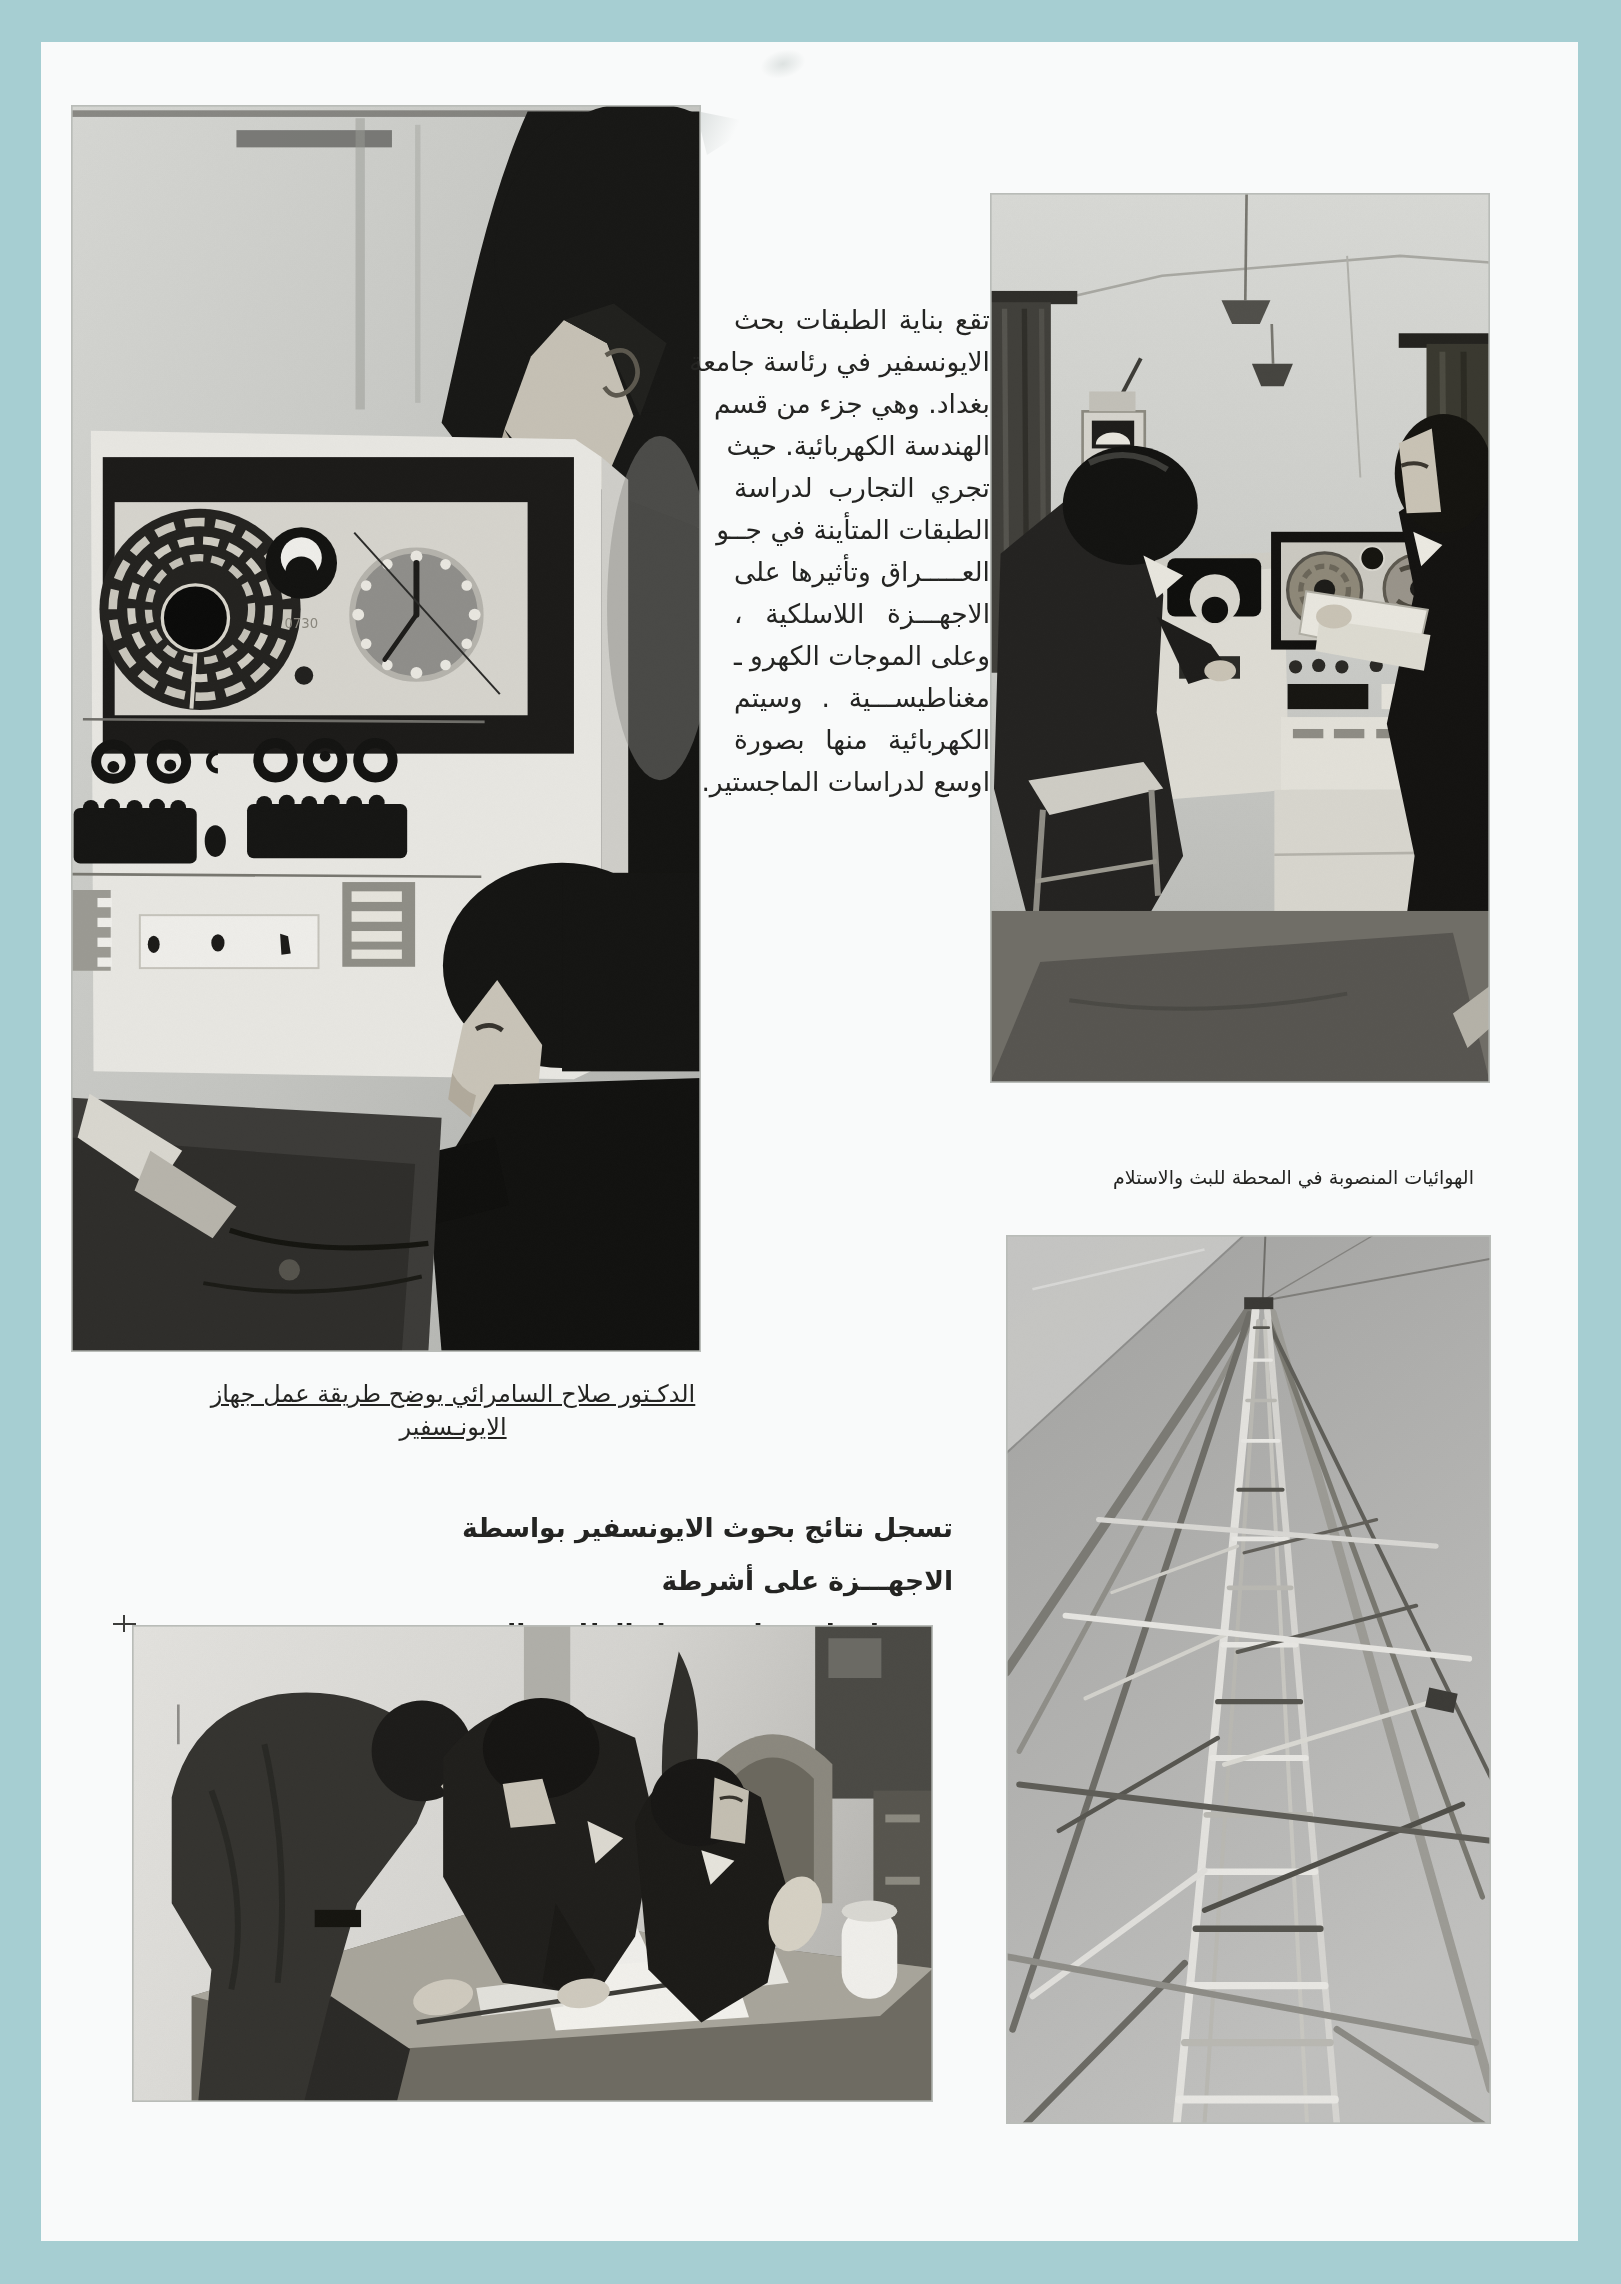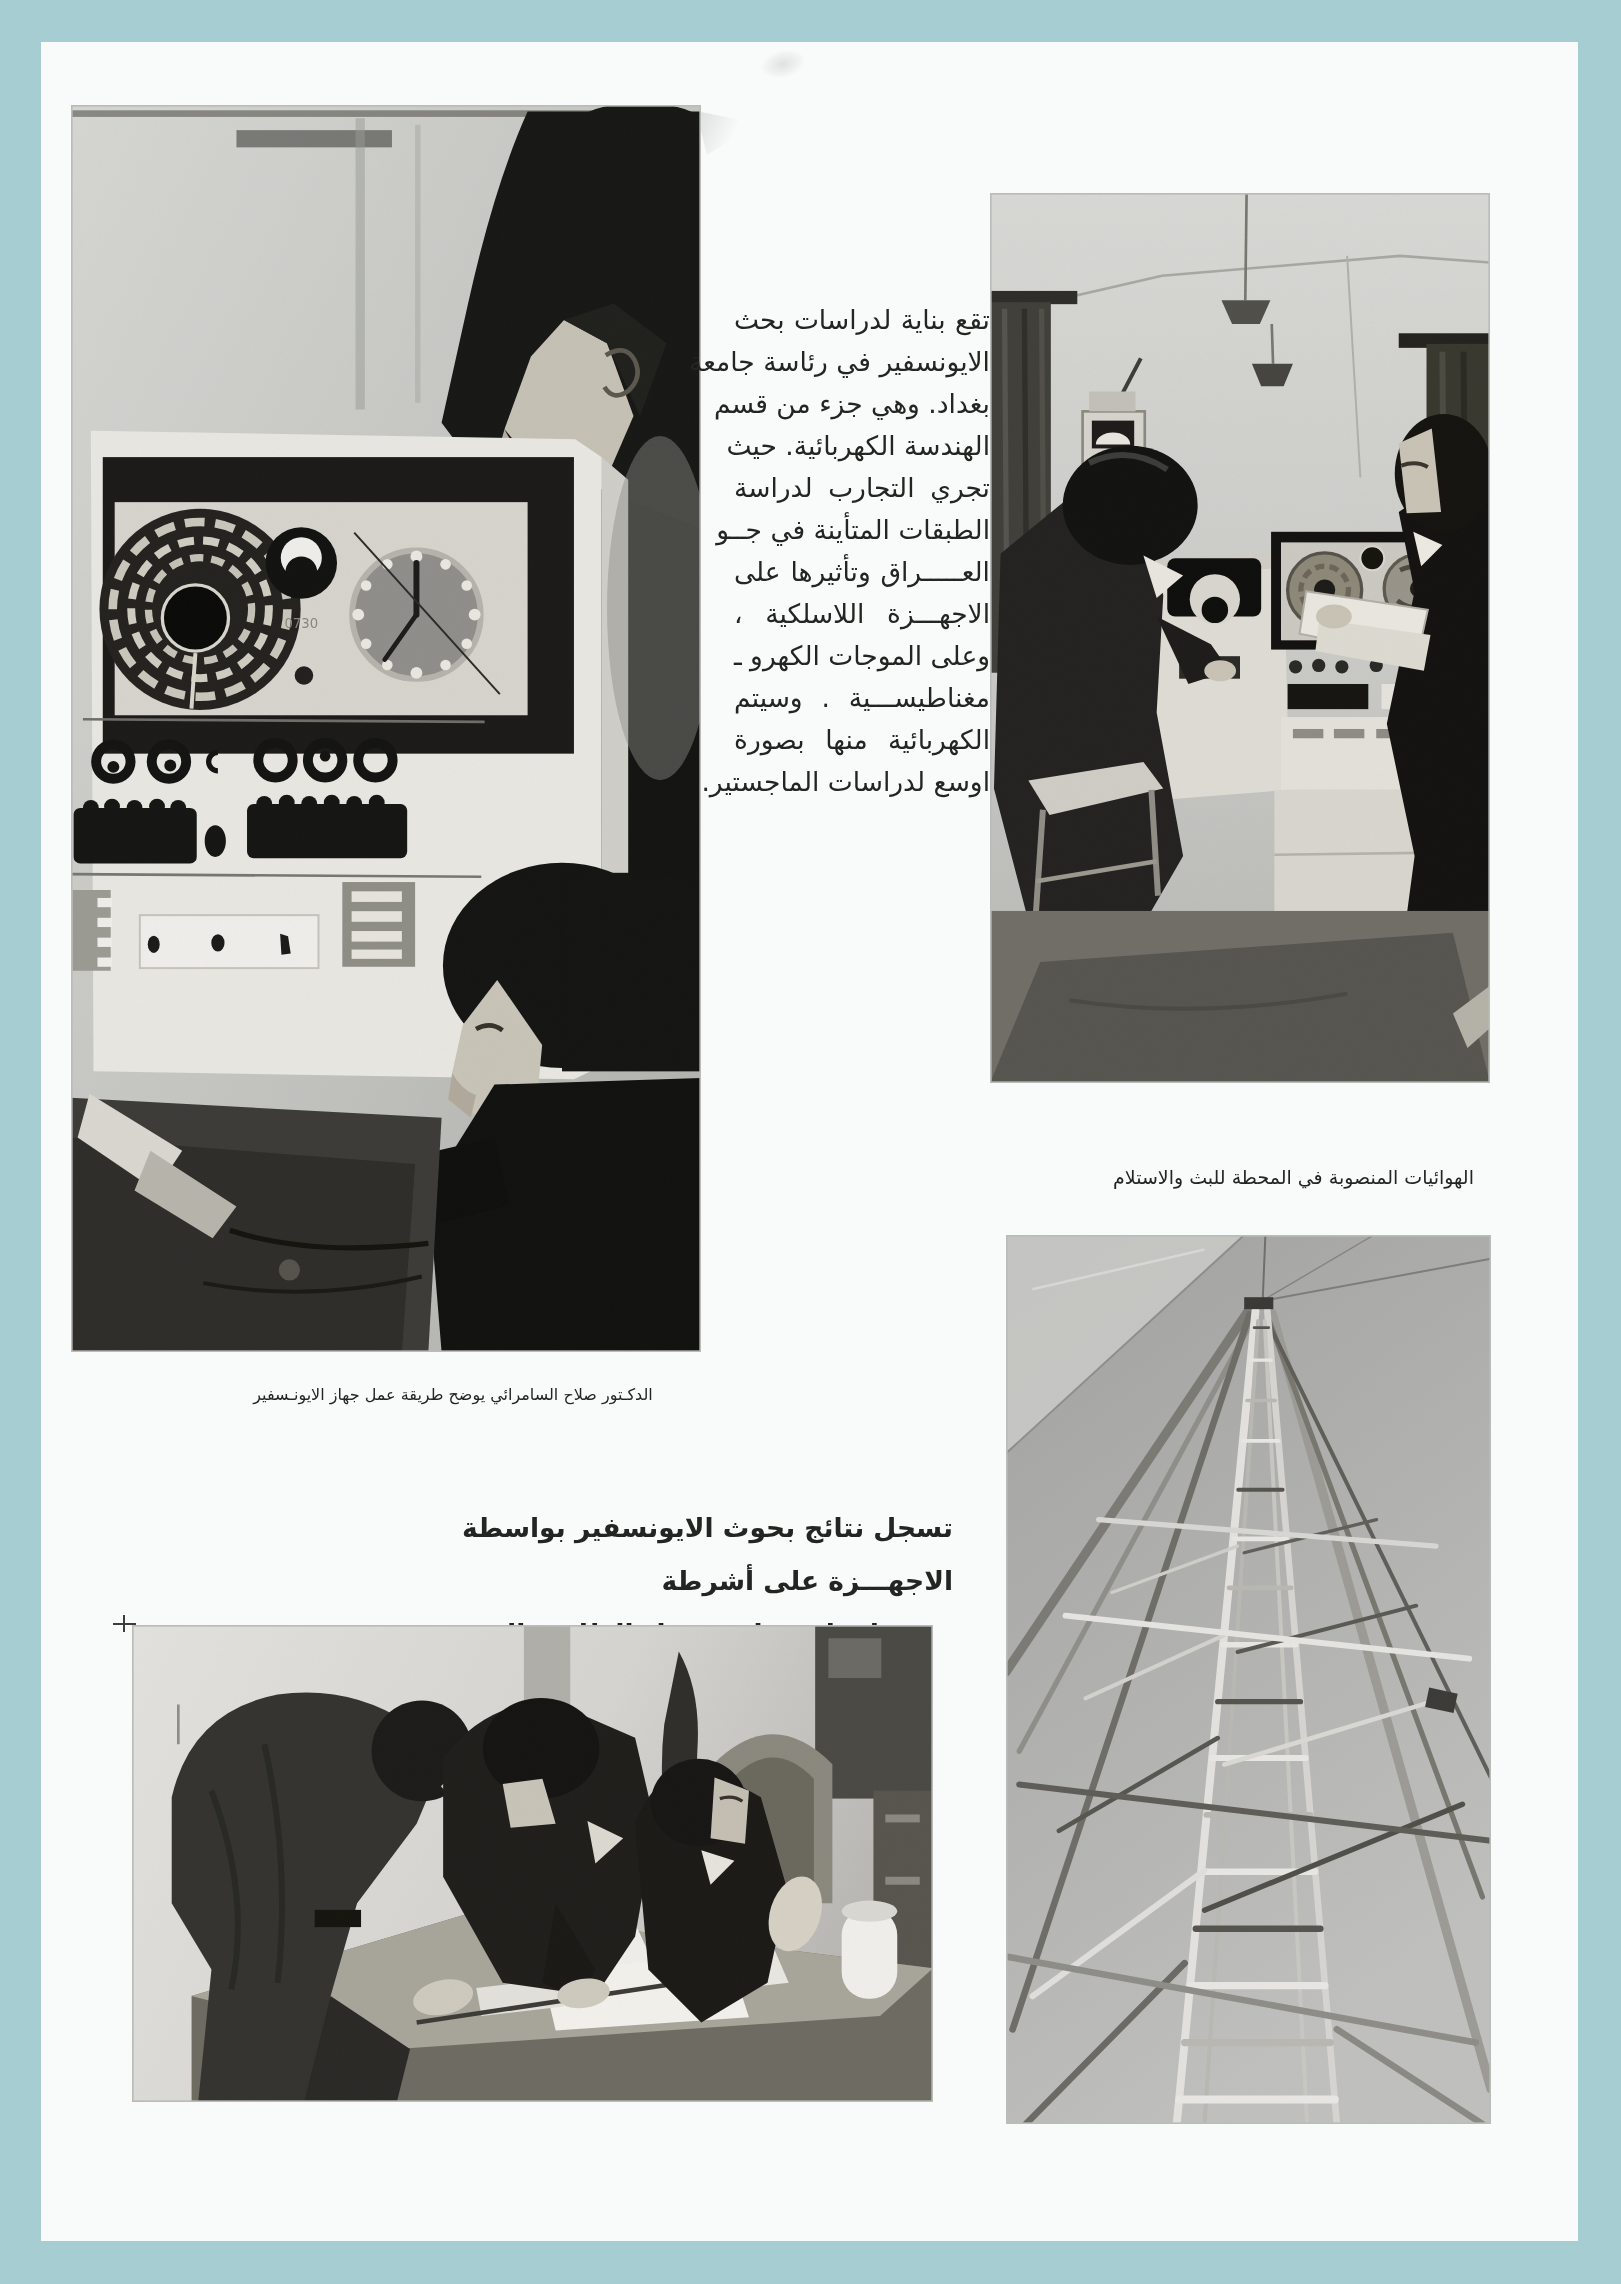--- a/index.html
+++ b/index.html
@@ -41,21 +41,21 @@
   .article-block .line{
     text-align:justify;text-align-last:justify;
     white-space:nowrap;overflow:visible;
   }
   .caption-antennas{
     position:absolute;left:1062px;top:1160px;width:463px;
     font-size:19px;line-height:34px;text-align:center;
   }
   .caption-doctor{
     position:absolute;left:196px;top:1378px;width:514px;
-    font-size:16px;line-height:33px;text-align:center;
+    font-size:24px;line-height:33px;text-align:center;text-decoration:underline;
   }
   .recording-block{
     position:absolute;left:368px;top:1501px;width:585px;
     font-size:26.5px;line-height:53px;font-weight:bold;
   }
   .recording-block .r1{text-align:right;}
   .recording-block .r2{text-align:right;padding-right:74px;}
 </style>
 </head>
 <body>
@@ -210,21 +210,21 @@
         <path d="M240 1700 q120 40 300 20" stroke="#14140f" stroke-width="8" fill="none"></path>
         <path d="M200 1780 q160 30 330 -10" stroke="#1a1a15" stroke-width="6" fill="none"></path>
         <circle cx="330" cy="1760" r="16" fill="#55534c"></circle>
       </g>
       <rect width="952" height="1884" filter="url(#g1)" opacity=".10"></rect>
       <rect x="1" y="1" width="950" height="1882" fill="none" stroke="#b9bcb8" stroke-width="3"></rect>
     </svg>
   </figure>
 
   <div class="article-block ar">
-    <div class="line">تقع بناية لدراسات بحث</div>
+    <div class="line">تقع بناية الطبقات بحث</div>
     <div class="line">الايونسفير في رئاسة جامعة</div>
     <div class="line">بغداد. وهي جزء من قسم</div>
     <div class="line">الهندسة الكهربائية. حيث</div>
     <div class="line">تجري التجارب لدراسة</div>
     <div class="line">الطبقات المتأينة في جــو</div>
     <div class="line">العـــــراق وتأثيرها على</div>
     <div class="line">الاجهـــزة اللاسلكية ،</div>
     <div class="line">وعلى الموجات الكهرو ـ</div>
     <div class="line">مغناطيســـية . وسيتم</div>
     <div class="line">الكهربائية منها بصورة</div>

